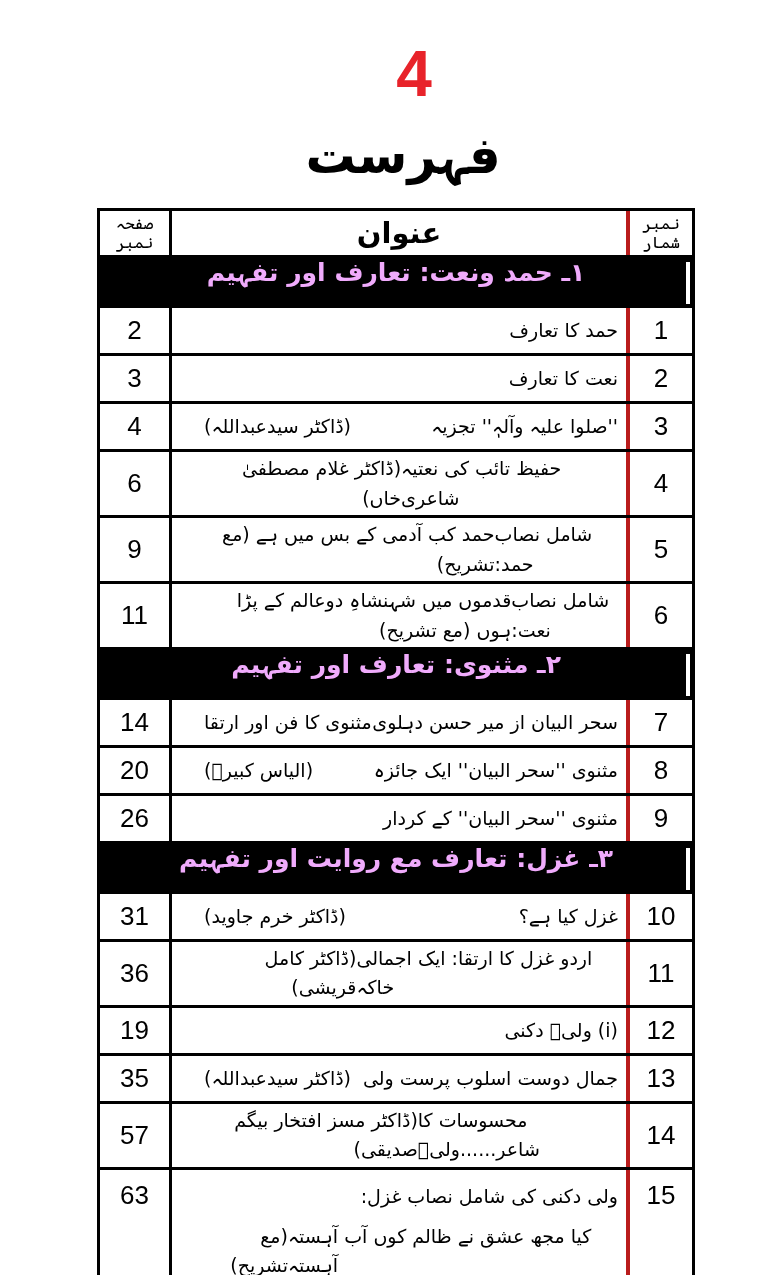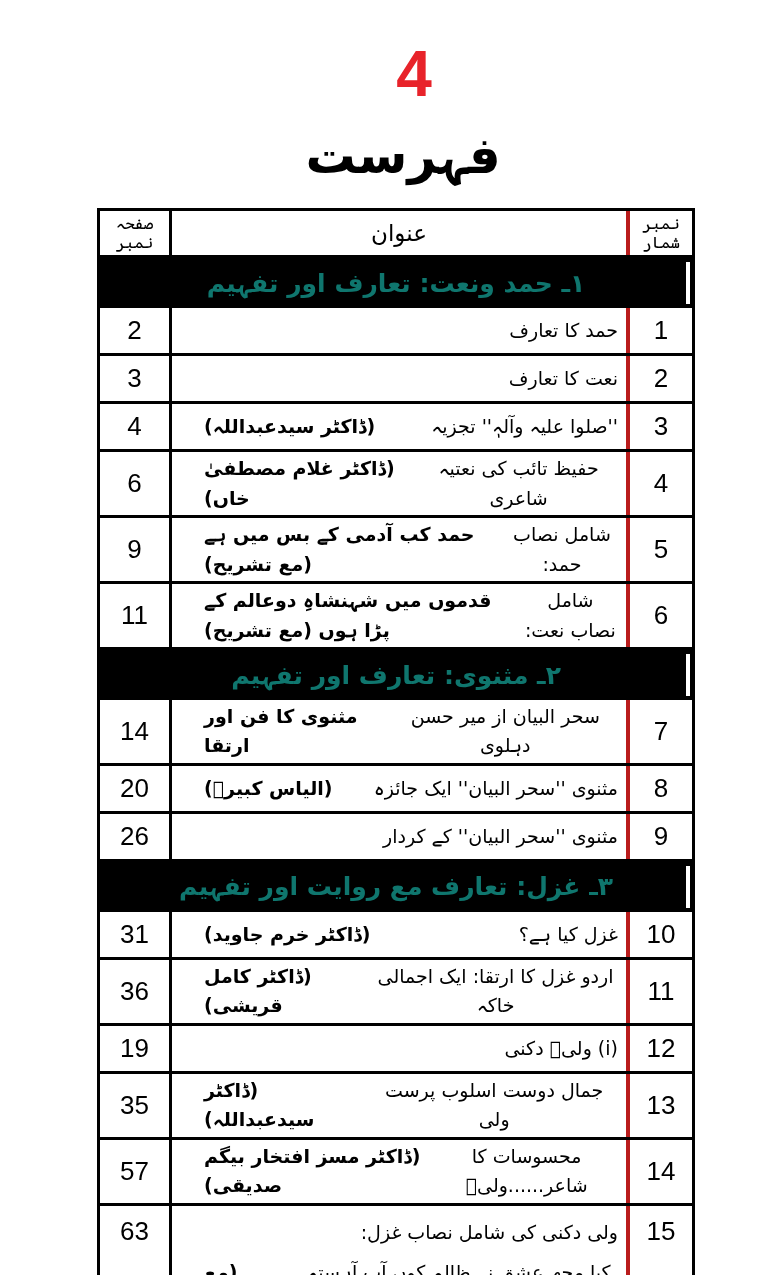--- a/index.html
+++ b/index.html
@@ -36,31 +36,31 @@
     font-family:"Liberation Sans", sans-serif; font-size:26px;
   }
   .titlecell {
     flex:1 1 auto; flex-direction:column; justify-content:center; align-items:stretch;
     padding:2px 8px 2px 32px;
   }
   .line {
     display:flex; justify-content:space-between; align-items:center;
     width:100%; font-size:19px; line-height:1.55;
   }
-  .line .t { text-align:center; }
-  .line .l { text-align:left;font-weight:bold; }
+  .line .t { text-align:left; }
+  .line .l { text-align:right; }
   
   .header { min-height:43px; }
   .hdr-title { align-items:center; justify-content:center; padding:0; }
-  .hdr-title span { font-weight:normal; font-size:23px; }
+  .hdr-title span { font-weight:bold; font-size:29px; }
   .hdr-side { font-size:16px; line-height:1.2; text-align:center; padding:3px 2px; }
   
   .bar {
-    position:relative; background:#000; color:#0f766e;
-    min-height:50px; display:flex; align-items:center; justify-content:center;
+    position:relative; background:#000; color:#f0abfc;
+    min-height:50px; display:flex; align-items:flex-start; justify-content:center;
     font-weight:bold; font-size:25px;
   }
   .bar::after {
     content:""; position:absolute; right:2px; top:4px; bottom:4px; width:4px; background:#fff;
   }
   
   .tall { min-height:110px; }
   .tall .serial, .tall .pageno { align-items:flex-start; padding-top:10px; }
   .tall .line { min-height:50px; }
 </style>

